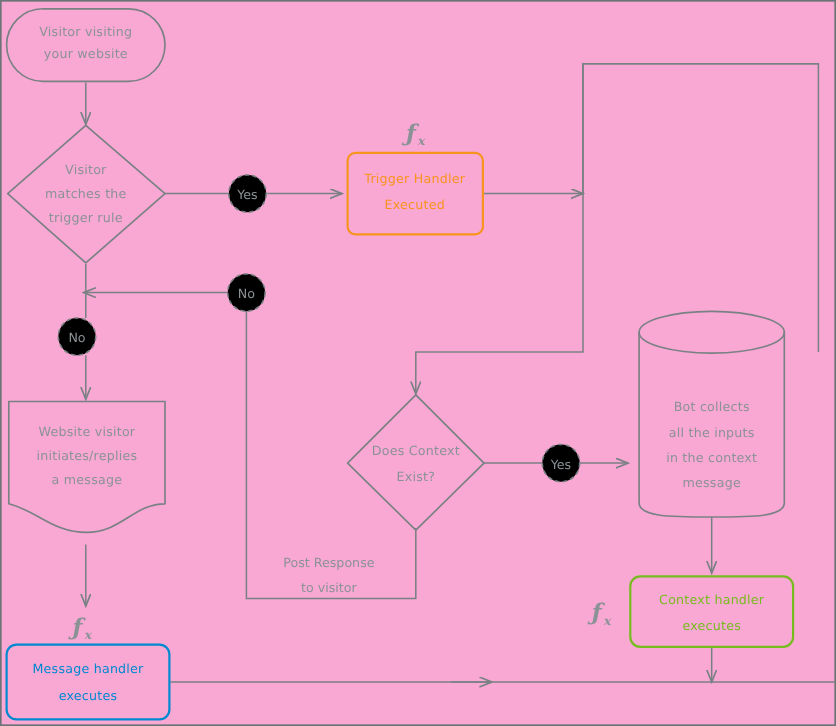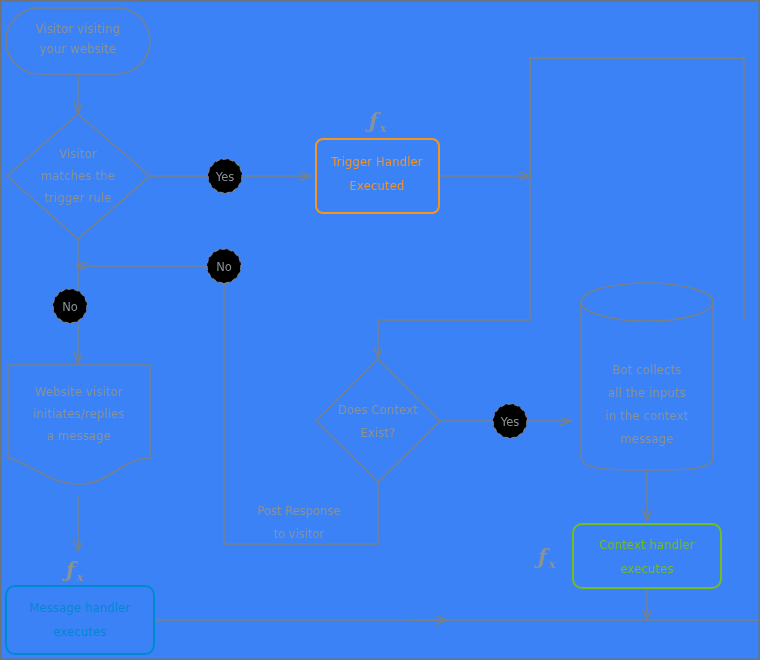--- a/index.html
+++ b/index.html
@@ -4,21 +4,21 @@
 <style>
   html, body {
     margin: 0;
     padding: 0;
     background: #000000;
   }
   #stage {
     position: relative;
     width: 760px;
     height: 660px;
-    background: #3b82f6;
+    background: #f9a8d4;
     overflow: hidden;
     font-family: "DejaVu Sans", sans-serif;
   }
   #stage svg {
     position: absolute;
     left: 0;
     top: 0;
     width: 760px;
     height: 660px;
   }

